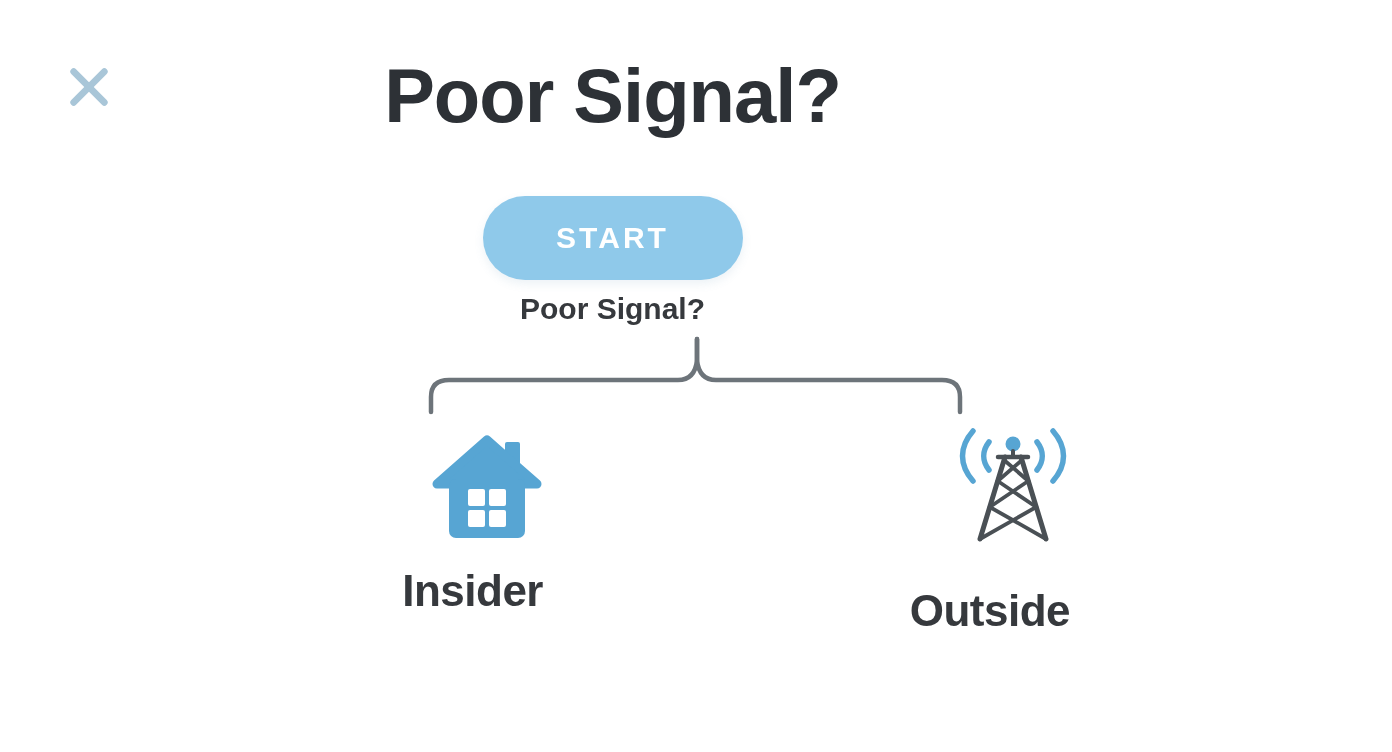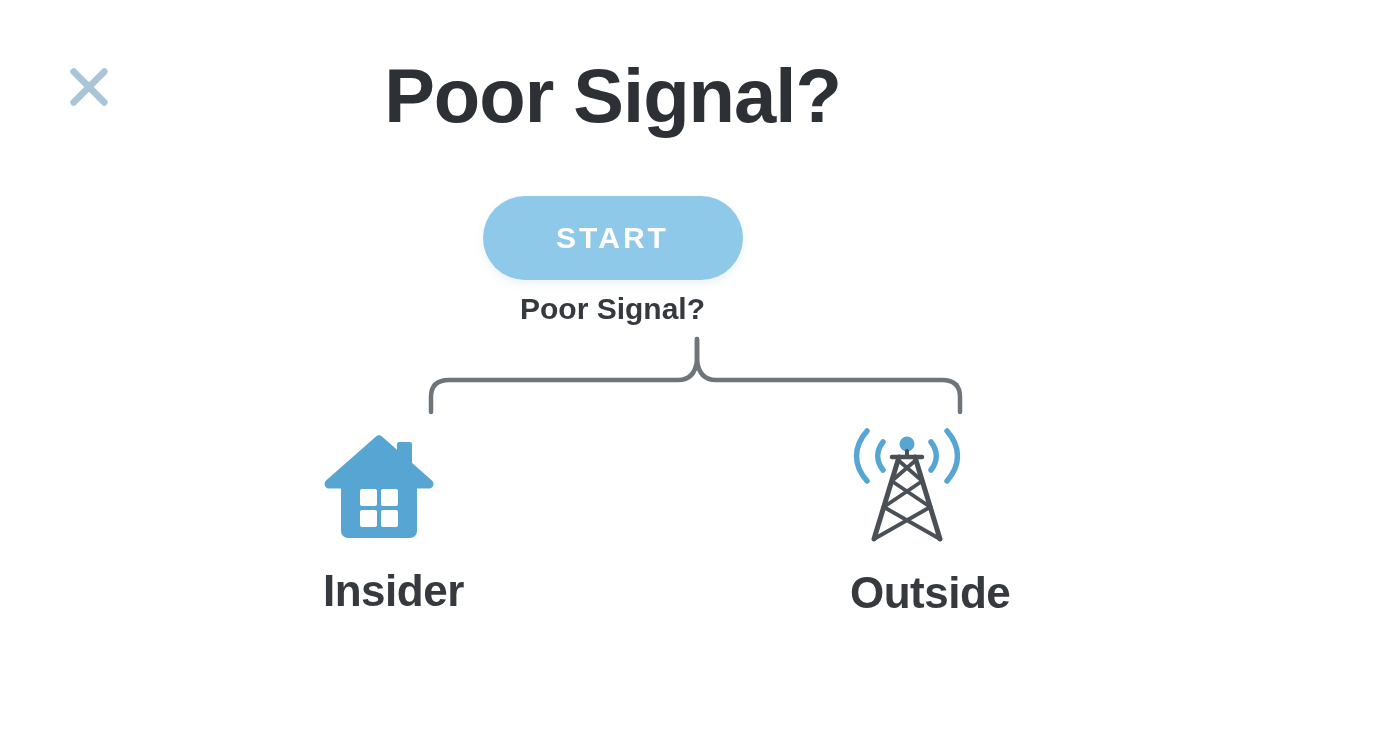--- a/index.html
+++ b/index.html
@@ -78,34 +78,34 @@
     width: 1392px;
     height: 752px;
     pointer-events: none;
   }
 
   .option {
     position: absolute;
     width: 220px;
     display: flex;
     flex-direction: column;
-    align-items: flex-start;
+    align-items: flex-end;
     cursor: pointer;
   }
   .option-left  { left: 323px; top: 432px; }
   .option-right { left: 850px; top: 426px; }
 
   .option-label {
     margin-top: 24px;
     font-size: 44px;
     font-weight: 700;
     color: #36393d;
     letter-spacing: -0.5px;
   }
-  .option-right .option-label { margin-top: 18px; }
+  .option-right .option-label { margin-top: 36px; }
 </style>
 </head>
 <body>
 
 <div class="stage">
 
   <button class="close-btn" aria-label="Close">
     <svg width="46" height="46" viewBox="0 0 48 48">
       <line x1="8" y1="8" x2="40" y2="40" stroke="#a9c6d8" stroke-width="7" stroke-linecap="round"></line>
       <line x1="40" y1="8" x2="8" y2="40" stroke="#a9c6d8" stroke-width="7" stroke-linecap="round"></line>

